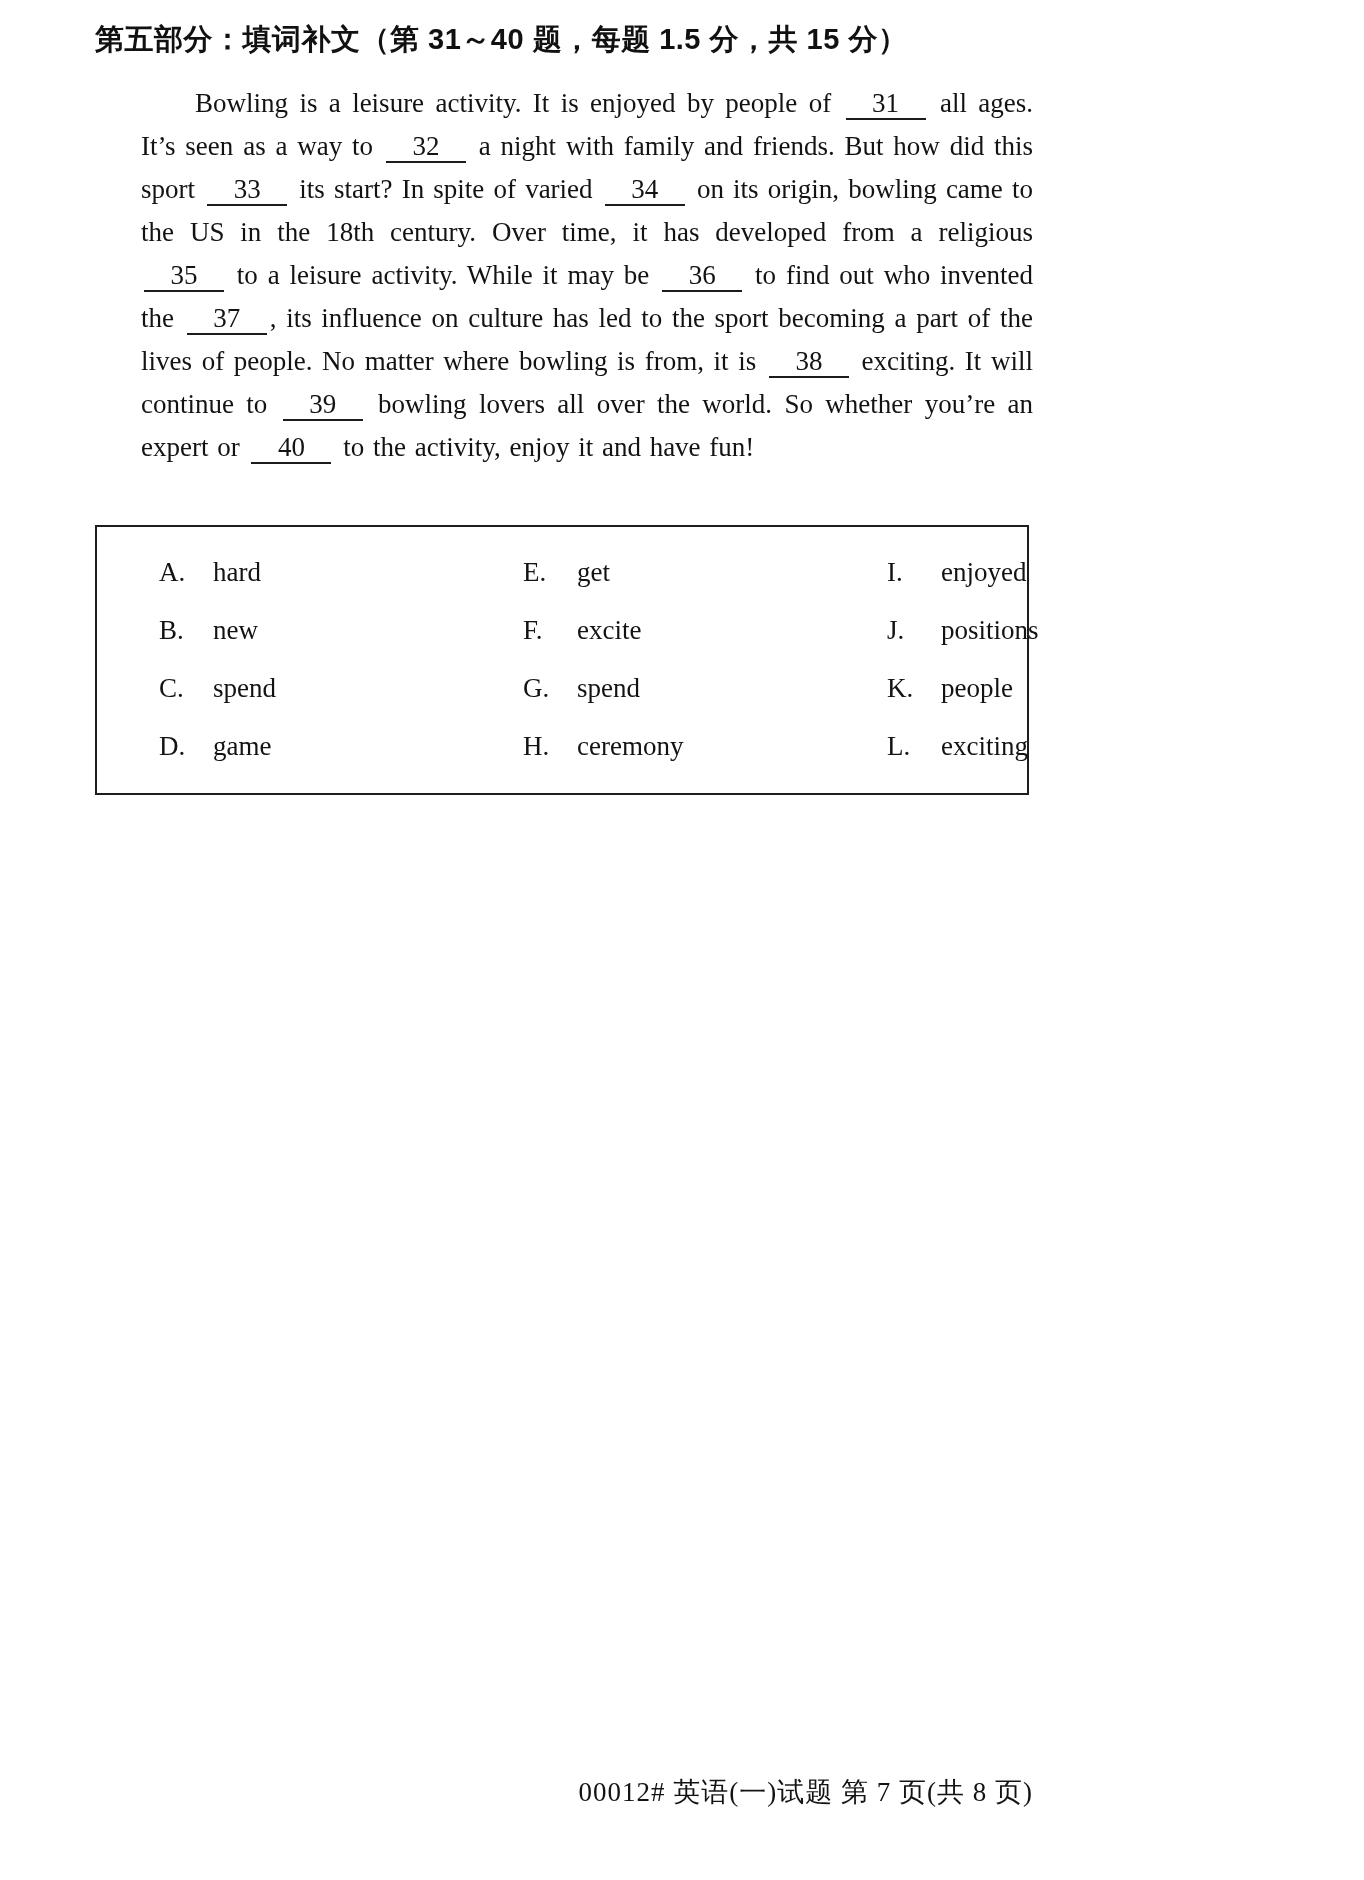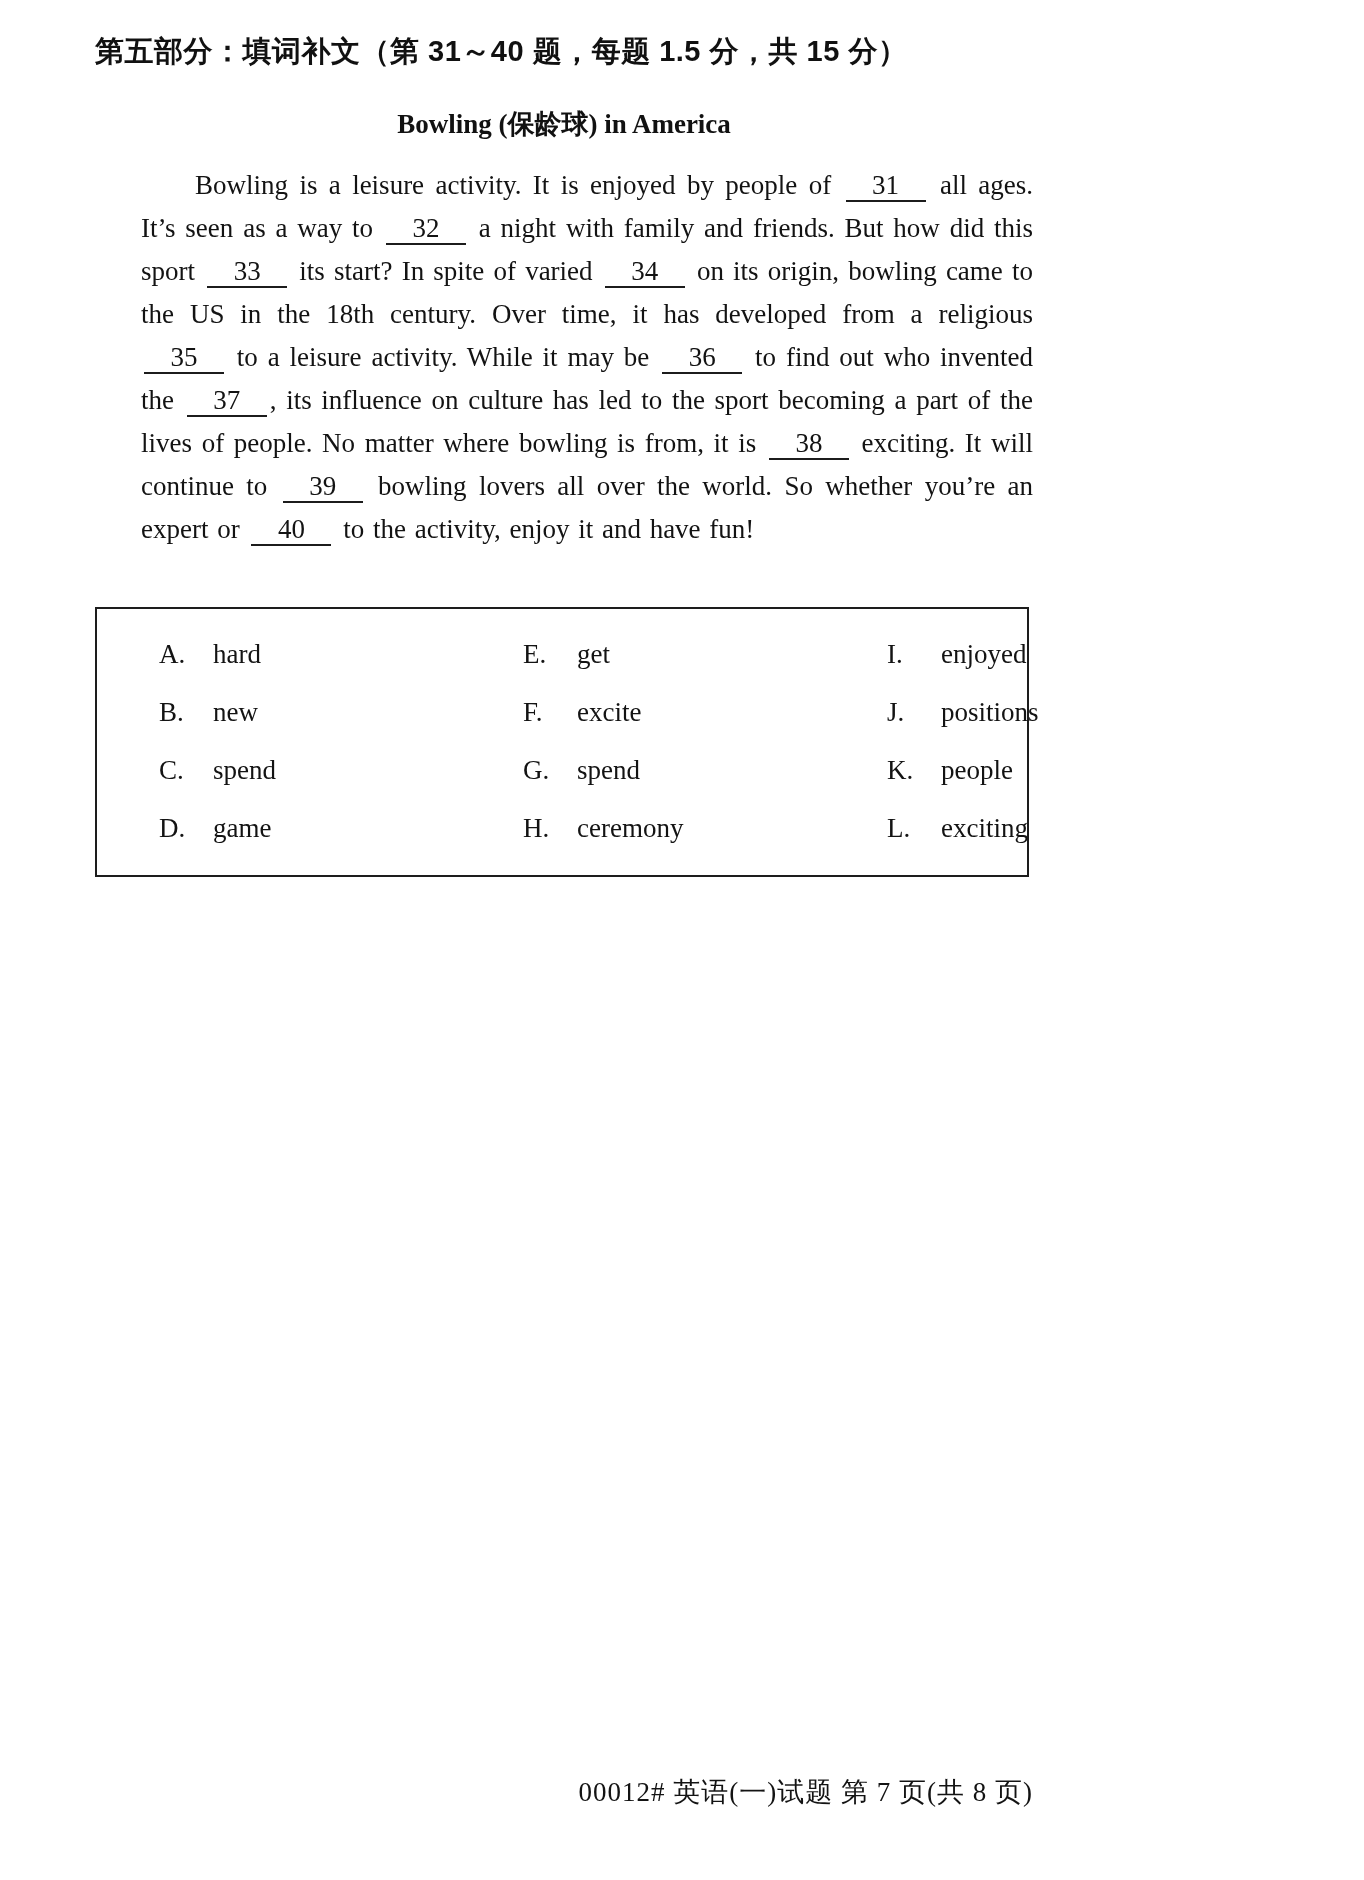--- a/index.html
+++ b/index.html
@@ -12,21 +12,21 @@
     height: 1880px;
     position: relative;
     overflow: hidden;
     color: #161616;
     font-family: "Liberation Serif", "DejaVu Serif", serif;
     -webkit-font-smoothing: antialiased;
   }
   .content {
     margin-left: 95px;
     width: 938px;
-    padding-top: 32px;
+    padding-top: 20px;
   }
   .section-header {
     font-family: "Liberation Sans", "DejaVu Sans", sans-serif;
     font-weight: 700;
     font-size: 29px;
     letter-spacing: 0.5px;
     color: #111;
   }
   .instructions {
     font-family: "Liberation Sans", "DejaVu Sans", sans-serif;
@@ -102,21 +102,20 @@
   }
 </style>
 </head>
 <body>
 
 <div class="content">
 
   <div class="section-header">第五部分：填词补文（第 31～40 题，每题 1.5 分，共 15 分）</div>
 
 
-  <div class="passage-title">Bowling (保龄球) in America</div>
 
   <div class="passage"><span>Bowling is a leisure activity. It is enjoyed by people of </span><span class="blank">31</span><span> all ages. It’s seen as a way to </span><span class="blank">32</span><span> a night with family and friends. But how did this sport </span><span class="blank">33</span><span> its start? In spite of varied </span><span class="blank">34</span><span> on its origin, bowling came to the US in the 18th century. Over time, it has developed from a religious </span><span class="blank">35</span><span> to a leisure activity. While it may be </span><span class="blank">36</span><span> to find out who invented the </span><span class="blank">37</span><span>, its influence on culture has led to the sport becoming a part of the lives of people. No matter where bowling is from, it is </span><span class="blank">38</span><span> exciting. It will continue to </span><span class="blank">39</span><span> bowling lovers all over the world. So whether you’re an expert or </span><span class="blank">40</span><span> to the activity, enjoy it and have fun!</span></div>
 
   <div class="word-bank">
 
     <div class="wb-col wb-col-1">
       <div class="option">
           <span class="letter">A.</span>
           <span class="word">hard</span>
         </div>

